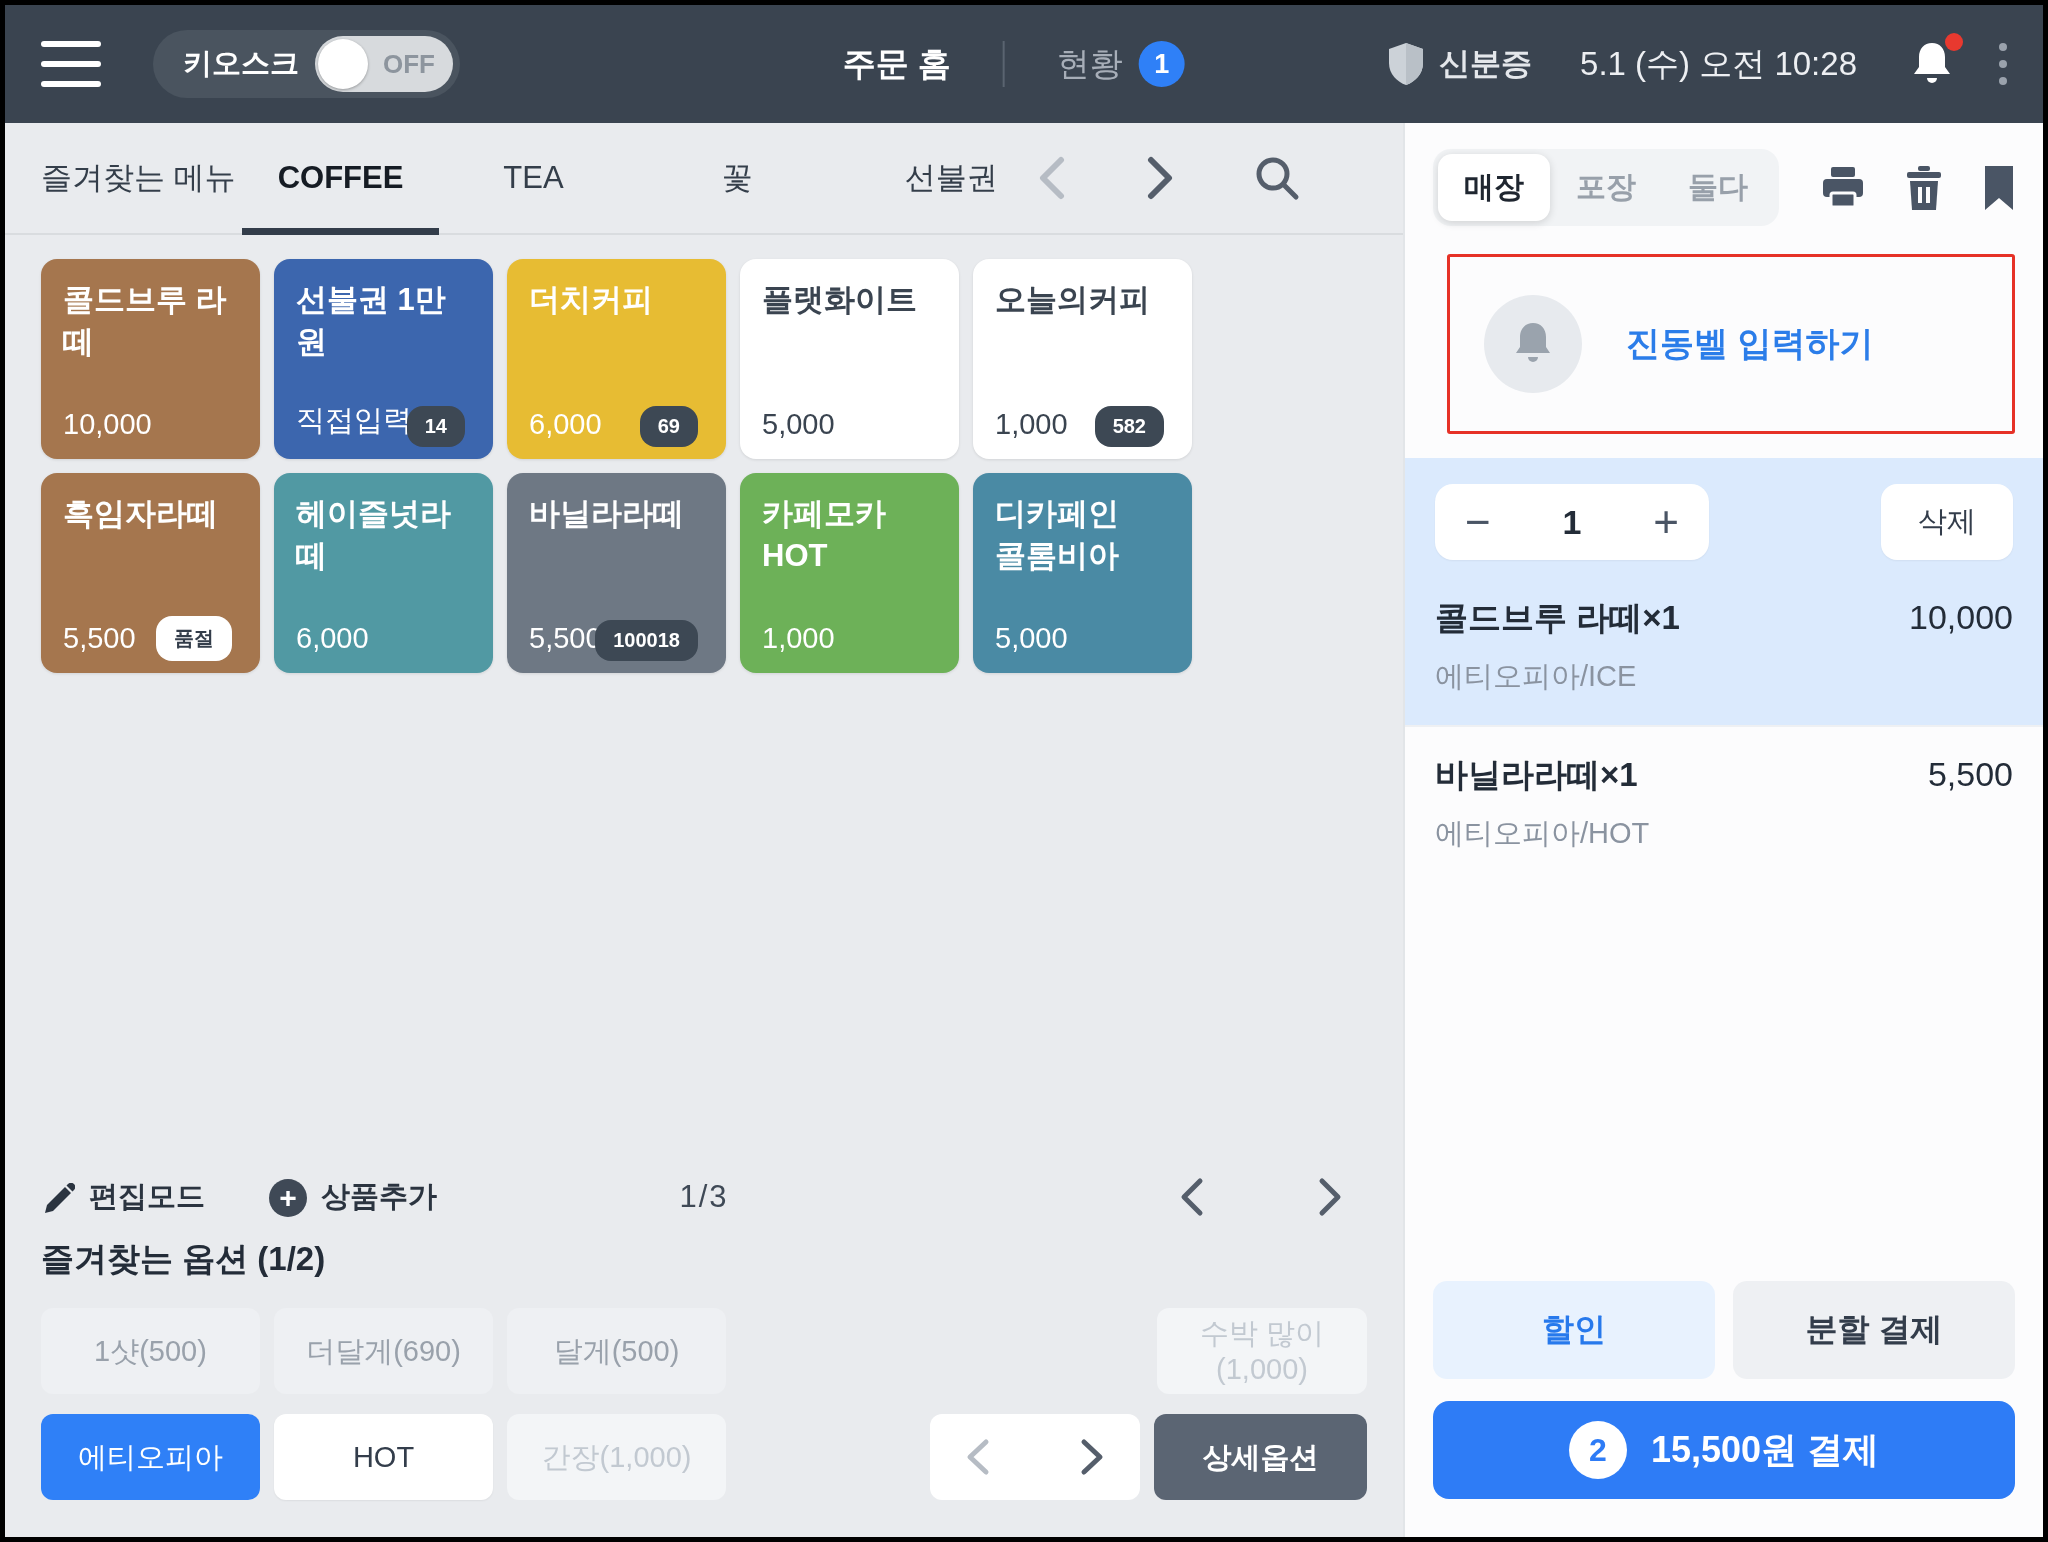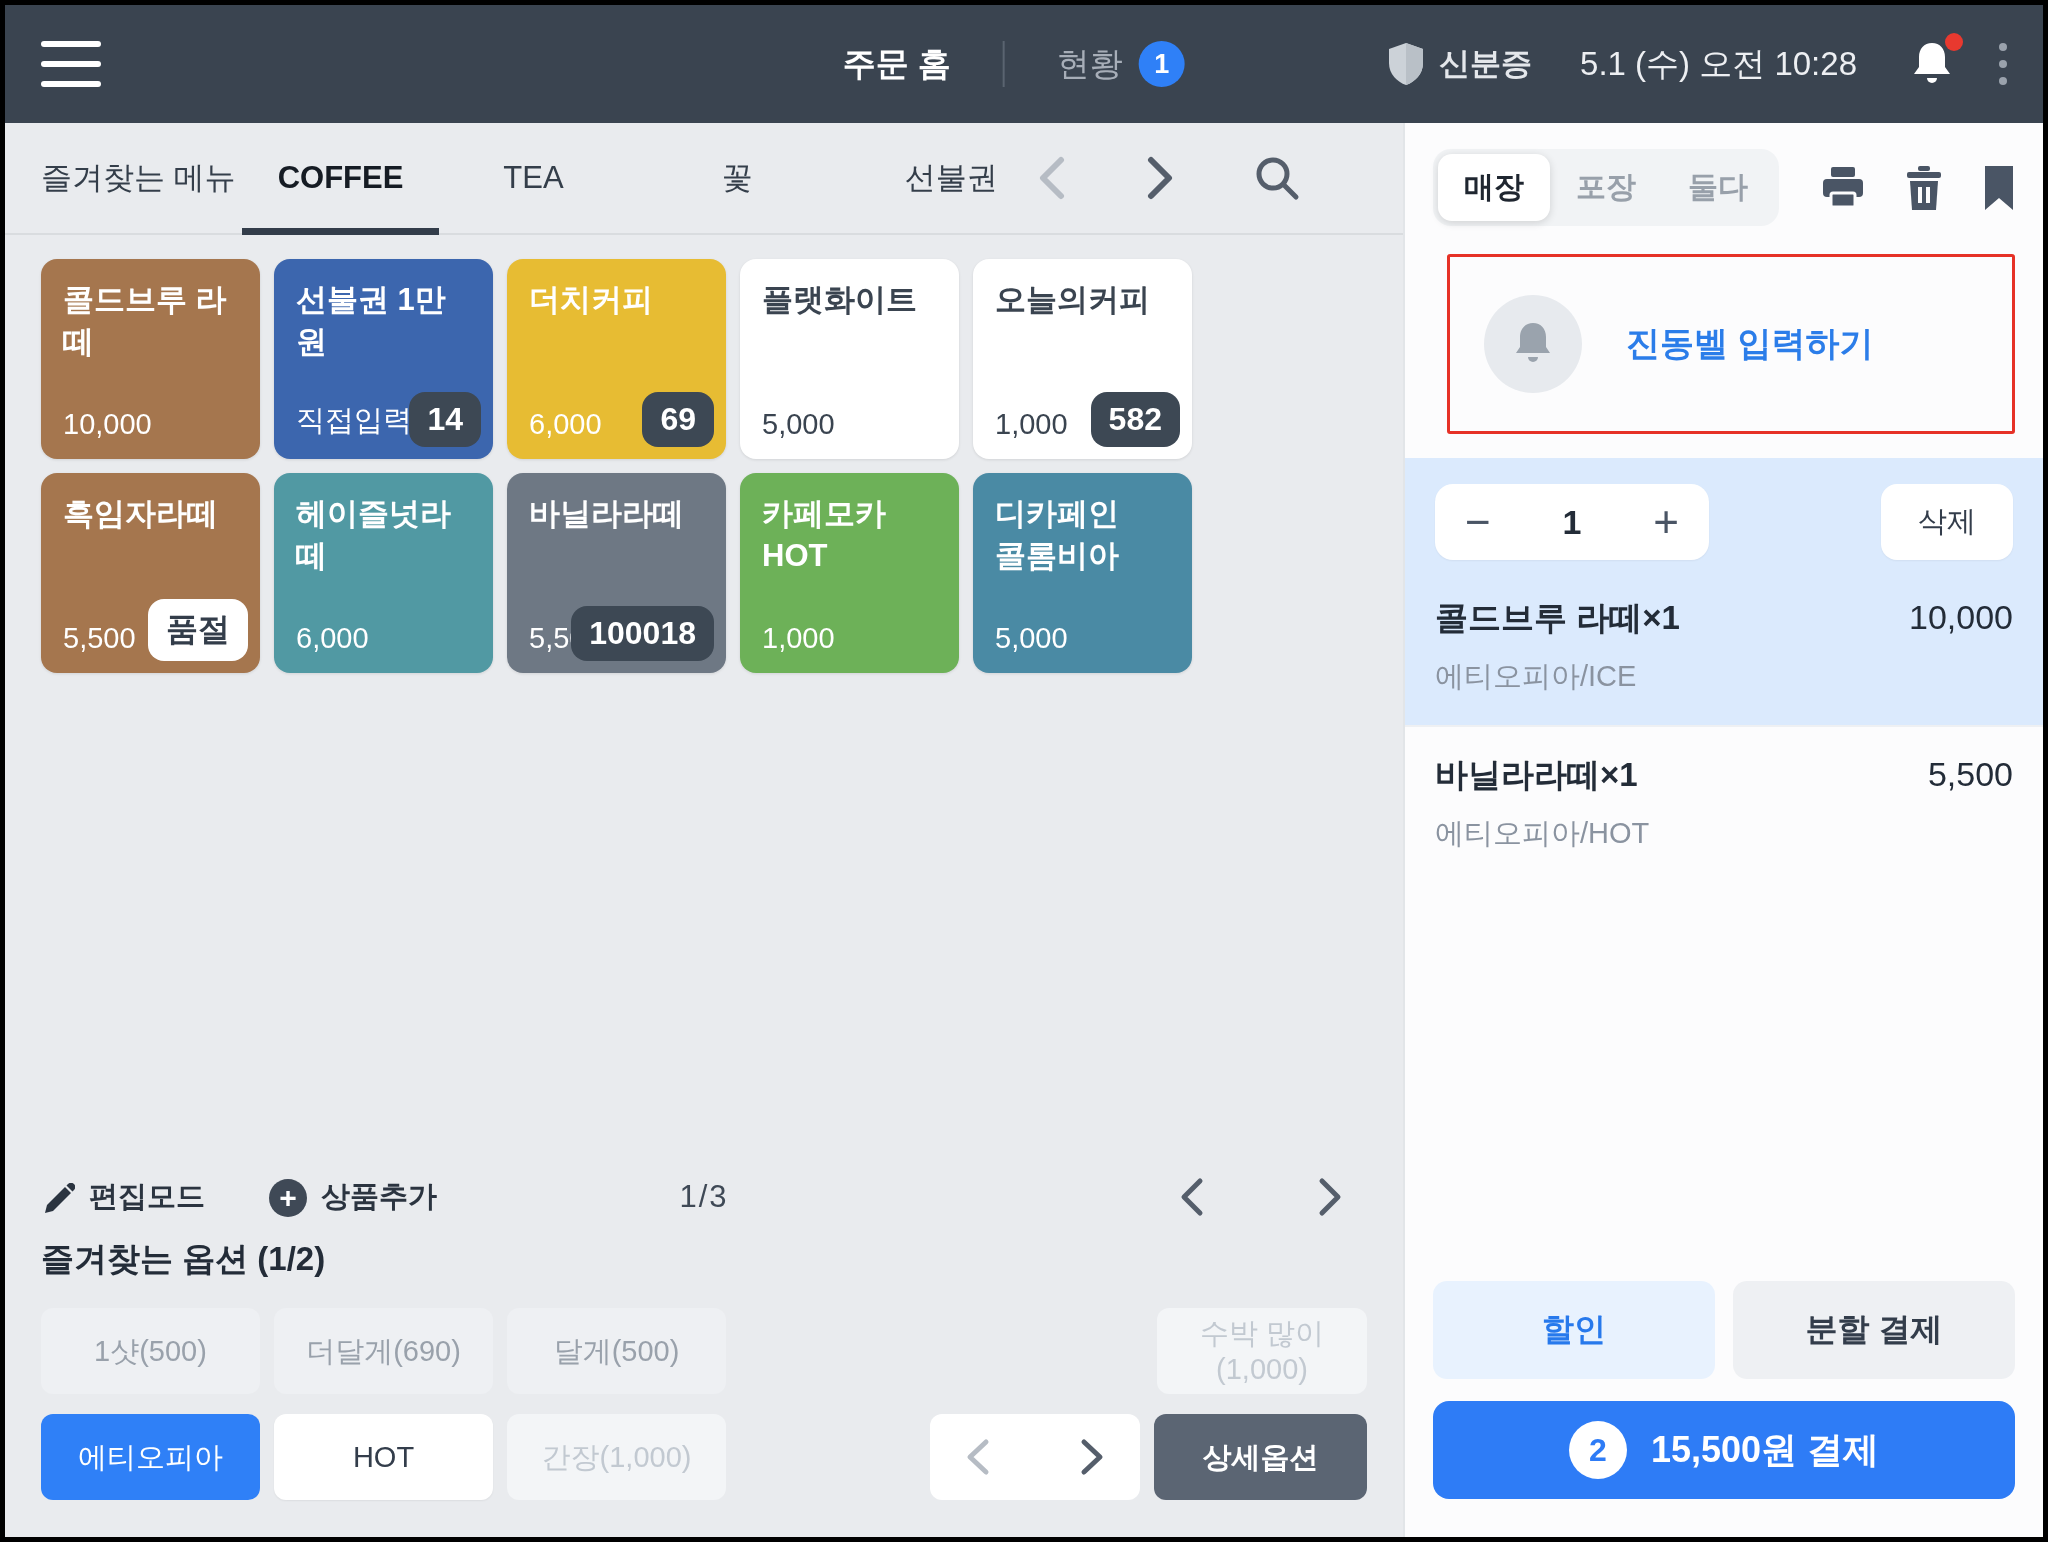--- a/index.html
+++ b/index.html
@@ -43,21 +43,21 @@
   .t1{margin-right:42px;} .t2{margin-right:100px;} .t3{margin-right:158px;} .t4{margin-right:152px;}
   .tab-nav { margin-left:auto; display:flex; align-items:center; gap:78px; padding-right:66px; }
   .icon-btn { cursor:pointer; display:flex; align-items:center; justify-content:center; }
 
   
   .products { flex:1; display:flex; flex-direction:column; padding:24px 36px 0; min-height:0; }
   .grid { display:grid; grid-template-columns:repeat(5,219px); gap:14px; }
   .tile { position:relative; height:200px; border-radius:16px; padding:20px 22px; box-shadow:0 1px 3px rgba(0,0,0,.10); cursor:pointer; }
   .tile-name { font-size:31px; font-weight:bold; line-height:1.35; white-space:pre-line; }
   .tile-price { position:absolute; left:22px; bottom:18px; font-size:29px; }
-  .tile-badge { position:absolute; right:12px; bottom:12px; background:#3d4854; color:#fff; font-size:32px; font-weight:bold; padding:9px 18px; border-radius:16px; z-index:2; }
+  .tile-badge { position:absolute; right:28px; bottom:12px; background:#3d4854; color:#fff; font-size:20px; font-weight:bold; padding:9px 18px; border-radius:16px; z-index:2; }
   .tile-badge.light { background:#fff; color:#333d4a; }
   .c-brown{background:#a5764e;color:#fff;} .c-blue{background:#3c66ae;color:#fff;}
   .c-yellow{background:#e7bc33;color:#fff;} .c-white{background:#fff;color:#3a4450;}
   .c-teal{background:#5199a3;color:#fff;} .c-gray{background:#6e7884;color:#fff;}
   .c-green{background:#6db158;color:#fff;} .c-tealblue{background:#4a8aa4;color:#fff;}
 
   
   .pager { margin-top:auto; margin-bottom:20px; display:flex; align-items:center; position:relative; color:#3f4956; }
   .pager-group { display:flex; align-items:flex-end; margin-right:64px; cursor:pointer; }
   .pager-group span.lbl { font-size:29px; font-weight:bold; margin-left:14px; color:#2b3440; }
@@ -120,20 +120,27 @@
 
 <div id="app">
 
   <div class="topbar">
     <div class="hamburger">
         <span></span>
         <span></span>
         <span></span>
       </div>
 
+    <div class="kiosk-pill">
+      <span class="kiosk-label">키오스크</span>
+      <div class="kiosk-toggle">
+        <span class="kiosk-knob"></span>
+        <span class="kiosk-state">OFF</span>
+      </div>
+    </div>
 
     <div class="topbar-center">
       <span class="order-home">주문 홈</span>
       <span class="topbar-divider"></span>
       <span class="status-label">현황</span>
       <span class="status-badge">1</span>
     </div>
 
     <div class="topbar-right">
       <div class="id-group">

